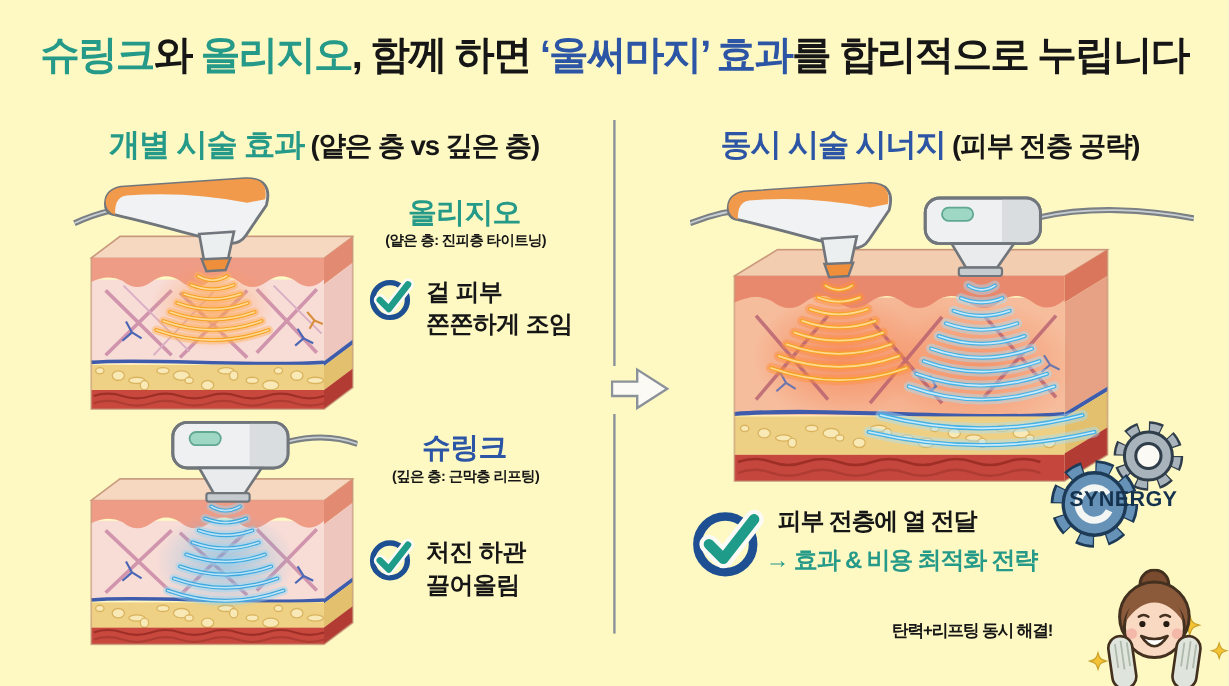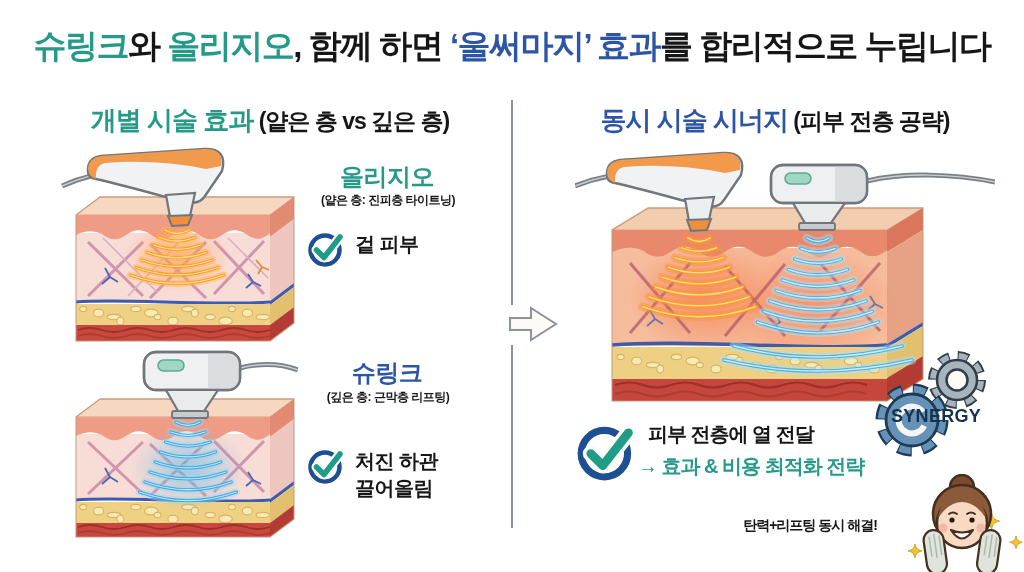--- a/index.html
+++ b/index.html
@@ -1,16 +1,16 @@
 <!DOCTYPE html>
 <html><head>
 <meta charset="utf-8">
 <style>
   html,body{margin:0;padding:0;background:#e8e8e8;}
-  .stage{position:relative;width:1024px;height:572px;background:#ffffff;overflow:hidden;
+  .stage{position:relative;width:1024px;height:572px;background:#fef9c3;overflow:hidden;
          font-family:"Liberation Sans","DejaVu Sans",sans-serif;color:#161616;}
   .abs{position:absolute;}
   .title{left:0;top:24px;width:100%;text-align:center;font-size:33px;font-weight:800;
          letter-spacing:-1.5px;white-space:nowrap;}
   .c-teal{color:#269a89;} .c-blue{color:#2d55a5;} .c-black{color:#161616;}
   .sec-h{font-size:26px;font-weight:800;text-align:center;letter-spacing:-1px;white-space:nowrap;}
   .sec-h .sub{font-size:23px;font-weight:700;color:#161616;}
   .tx-name{font-size:24px;font-weight:800;text-align:center;letter-spacing:-.5px;}
   .tx-sub{font-size:12px;font-weight:700;text-align:center;letter-spacing:-.5px;white-space:nowrap;}
   .check-row{display:flex;align-items:flex-start;}
@@ -210,20 +210,21 @@
   <div class="abs tx-name c-teal" style="left:282px;top:161px;width:210px;">올리지오</div>
   <div class="abs tx-sub" style="left:278px;top:192px;width:220px;">(얕은 층: 진피층 타이트닝)</div>
   <div class="abs check-row" style="left:306px;top:229px;">
     <svg width="40" height="40" viewBox="0 0 40 40">
       <circle cx="19" cy="21" r="14.5" fill="none" stroke="#1d4f92" stroke-width="4.5"></circle>
       <path d="M10.5,21 L18,28.5 L34,8" fill="none" stroke="#fcfaf5" stroke-width="10" stroke-linecap="round" stroke-linejoin="round"></path>
       <path d="M10.5,21 L18,28.5 L34,8" fill="none" stroke="#1f9c89" stroke-width="5.5" stroke-linecap="round" stroke-linejoin="round"></path>
     </svg>
     <div class="check-text">
       <div>겉 피부</div>
+      <div>쫀쫀하게 조임</div>
     </div>
   </div>
 
   <div class="abs tx-name c-blue" style="left:282px;top:357px;width:210px;">슈링크</div>
   <div class="abs tx-sub" style="left:278px;top:389px;width:220px;">(깊은 층: 근막층 리프팅)</div>
   <div class="abs check-row" style="left:306px;top:446px;">
     <svg width="40" height="40" viewBox="0 0 40 40">
       <circle cx="19" cy="21" r="14.5" fill="none" stroke="#1d4f92" stroke-width="4.5"></circle>
       <path d="M10.5,21 L18,28.5 L34,8" fill="none" stroke="#fcfaf5" stroke-width="10" stroke-linecap="round" stroke-linejoin="round"></path>
       <path d="M10.5,21 L18,28.5 L34,8" fill="none" stroke="#1f9c89" stroke-width="5.5" stroke-linecap="round" stroke-linejoin="round"></path>

